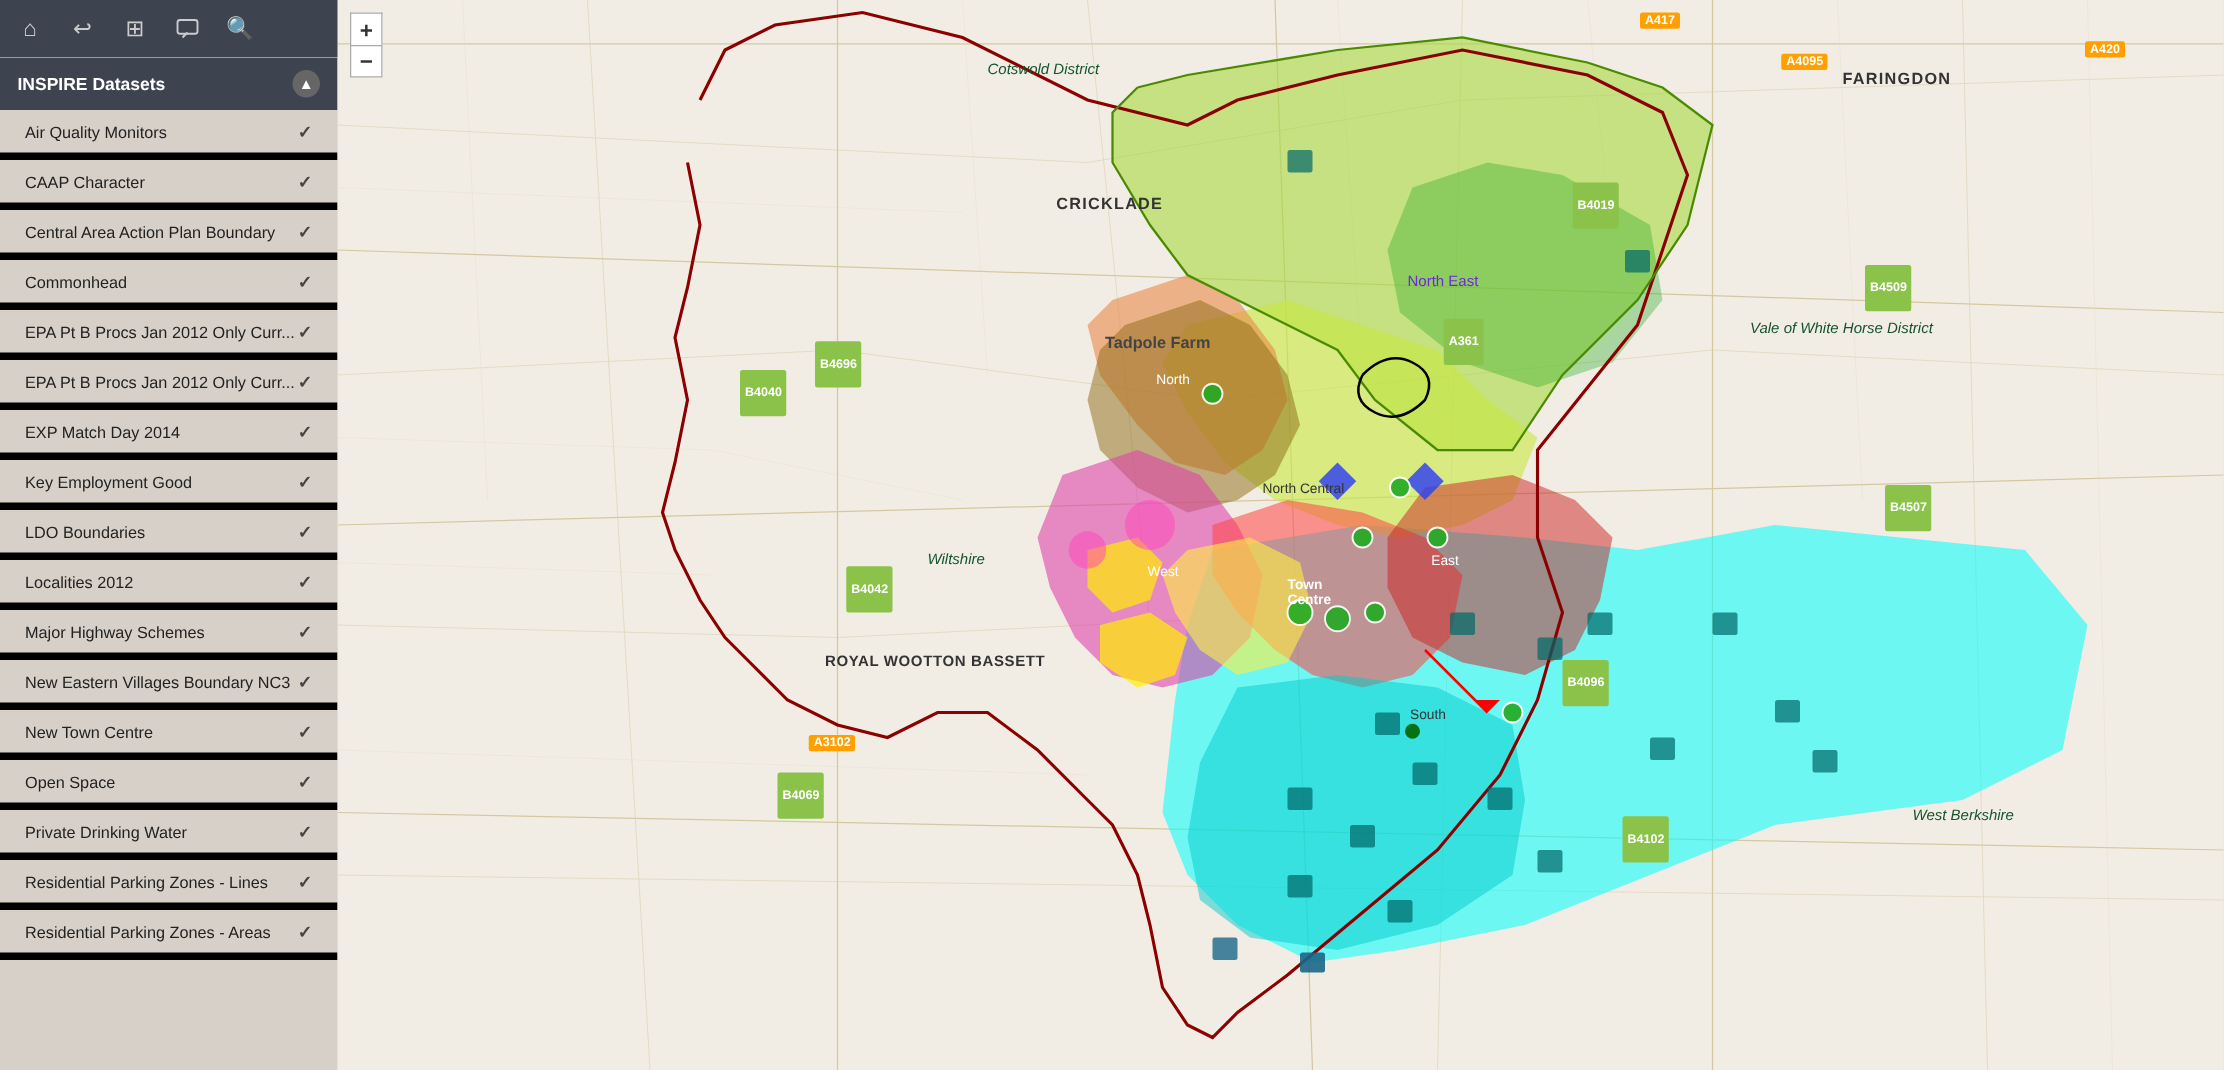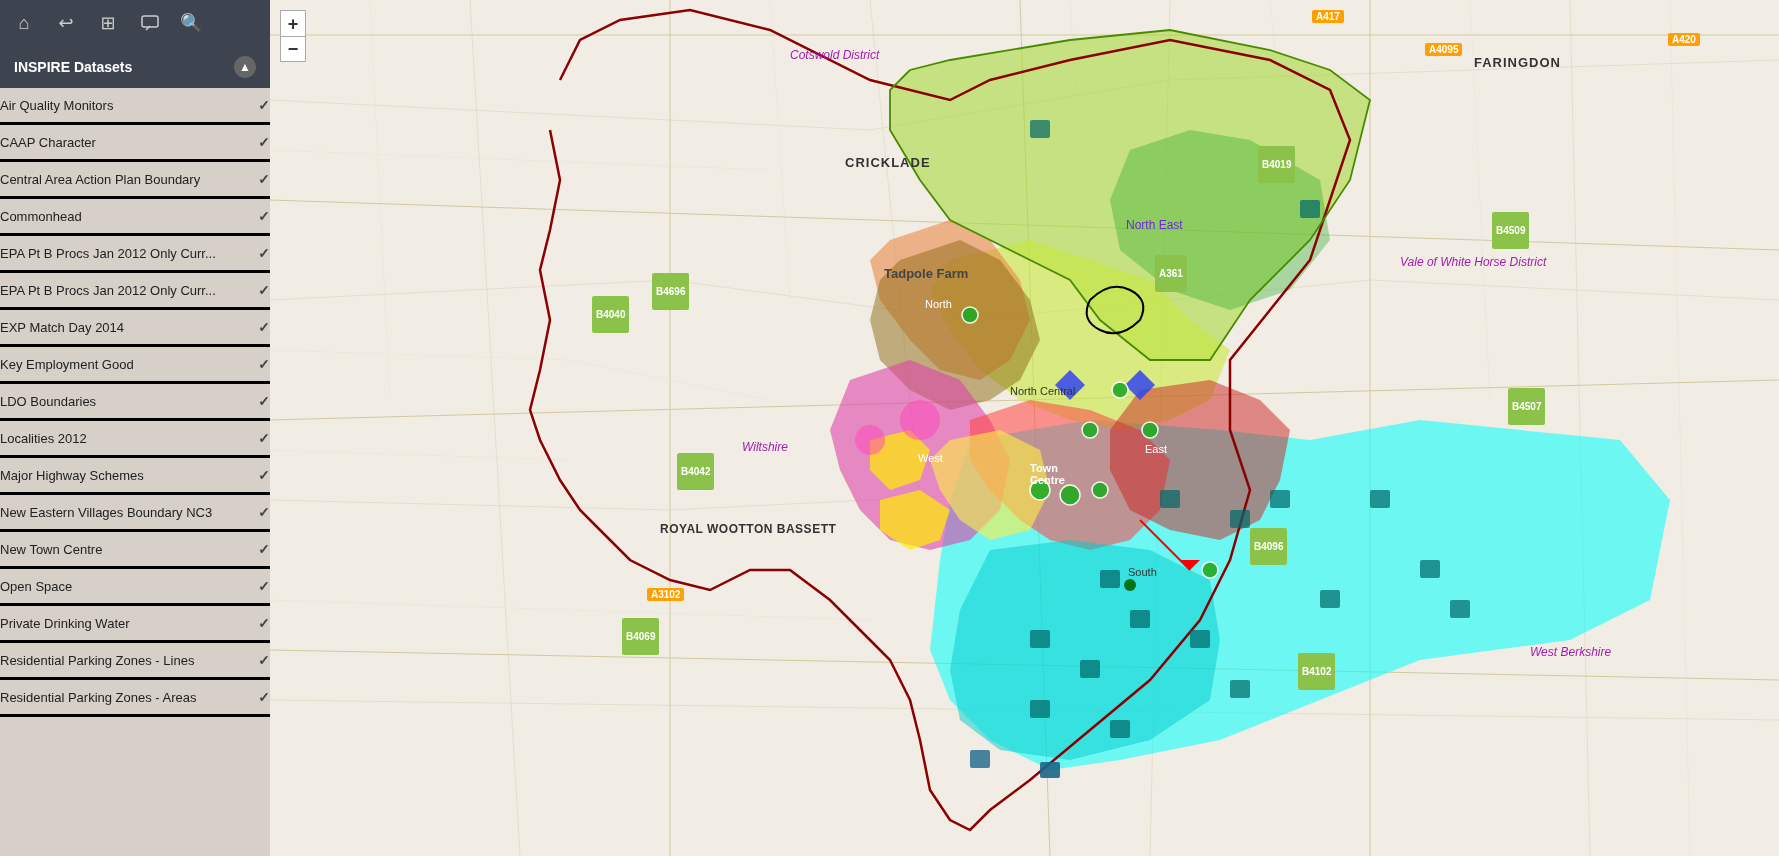--- a/index.html
+++ b/index.html
@@ -52,22 +52,22 @@
       background: #666;
       border-radius: 50%;
       display: flex; align-items: center; justify-content: center;
       color: white; font-size: 12px;
       cursor: pointer;
     }
     .layer-item {
       display: flex;
       align-items: center;
       justify-content: space-between;
-      padding: 9px 0;
-      border-bottom: 3px solid #000000;
+      padding: 9px 20px;
+      border-bottom: 6px solid #000000;
       font-size: 13px;
       color: #222;
       cursor: pointer;
       background: #d6d0c8;
     }
     .layer-check {
       color: #444;
       font-size: 14px;
       font-weight: bold;
     }
@@ -136,21 +136,21 @@
     .map-label-road-a {
       background: #FFA000;
       color: white;
       padding: 1px 4px;
       border-radius: 2px;
       font-size: 10px;
       font-weight: bold;
     }
     .map-label-district {
       font-size: 12px;
-      color: #a21caf;
+      color: #14532d;
       font-style: italic;
     }
 
     
     #sidebar::-webkit-scrollbar { width: 6px; }
     #sidebar::-webkit-scrollbar-track { background: #c5bfb7; }
     #sidebar::-webkit-scrollbar-thumb { background: #999; border-radius: 3px; }
   </style>
 </head>
 <body>

